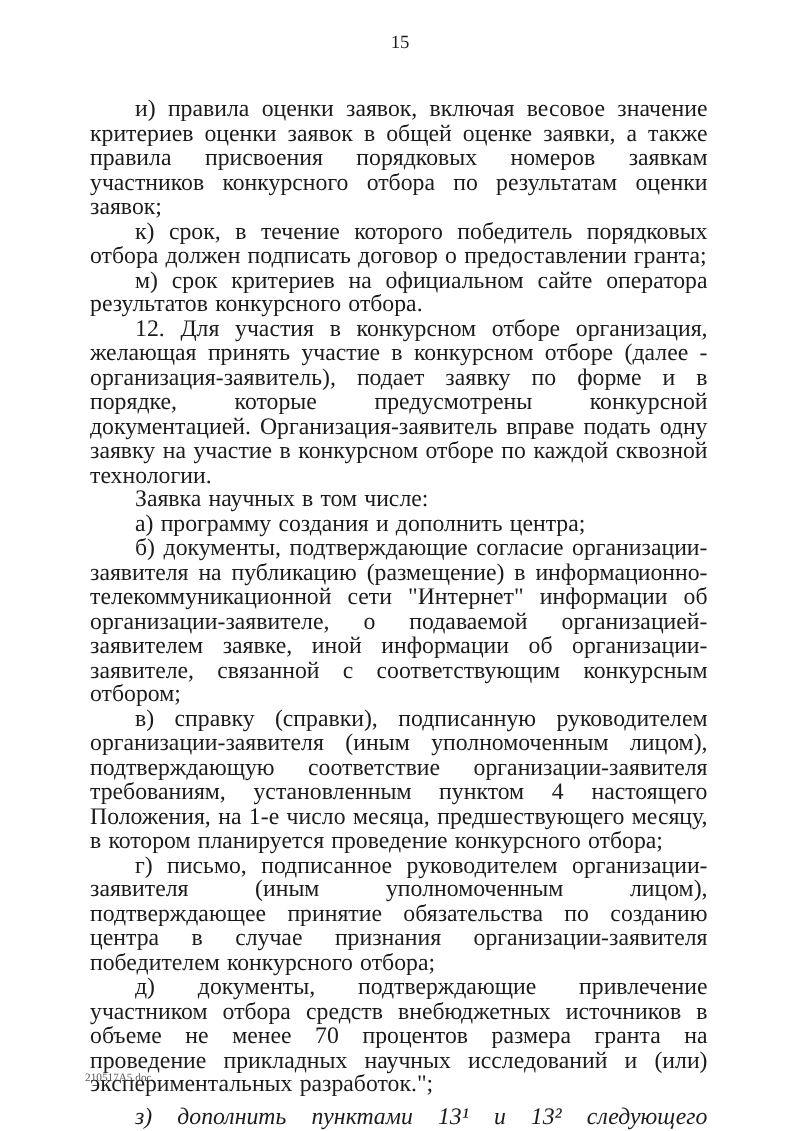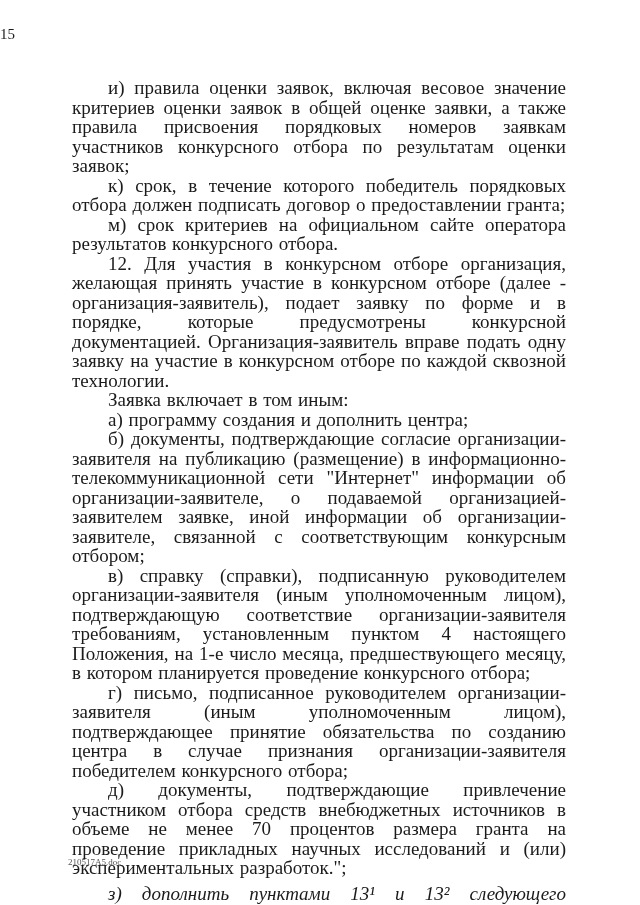--- a/index.html
+++ b/index.html
@@ -14,20 +14,21 @@
     background: #ffffff;
     font-family: "Liberation Serif", "DejaVu Serif", serif;
     color: #1b1b1b;
     overflow: hidden;
   }
   .page-number {
     position: absolute;
     top: 26px;
     left: 0;
     width: 100%;
+    text-align: center;
     font-size: 15px;
     color: #1b1b1b;
   }
   .content {
     position: absolute;
     top: 78px;
     left: 72px;
     width: 494px;
     font-size: 19px;
     line-height: 19.5px;
@@ -58,21 +59,21 @@
 
 <div class="page">
 
   <div class="page-number">15</div>
 
   <div class="content">
     <p>и) правила оценки заявок, включая весовое значение критериев оценки заявок в общей оценке заявки, а также правила присвоения порядковых номеров заявкам участников конкурсного отбора по результатам оценки заявок;</p>
     <p>к) срок, в течение которого победитель порядковых отбора должен подписать договор о предоставлении гранта;</p>
     <p>м) срок критериев на официальном сайте оператора результатов конкурсного отбора.</p>
     <p>12. Для участия в конкурсном отборе организация, желающая принять участие в конкурсном отборе (далее - организация-заявитель), подает заявку по форме и в порядке, которые предусмотрены конкурсной документацией. Организация-заявитель вправе подать одну заявку на участие в конкурсном отборе по каждой сквозной технологии.</p>
-    <p>Заявка включает в том иным:</p>
+    <p>Заявка научных в том числе:</p>
     <p>а) программу создания и дополнить центра;</p>
     <p>б) документы, подтверждающие согласие организации-заявителя на публикацию (размещение) в информационно-телекоммуникационной сети "Интернет" информации об организации-заявителе, о подаваемой организацией-заявителем заявке, иной информации об организации-заявителе, связанной с соответствующим конкурсным отбором;</p>
     <p>в) справку (справки), подписанную руководителем организации-заявителя (иным уполномоченным лицом), подтверждающую соответствие организации-заявителя требованиям, установленным пунктом 4 настоящего Положения, на 1-е число месяца, предшествующего месяцу, в котором планируется проведение конкурсного отбора;</p>
     <p>г) письмо, подписанное руководителем организации-заявителя (иным уполномоченным лицом), подтверждающее принятие обязательства по созданию центра в случае признания организации-заявителя победителем конкурсного отбора;</p>
     <p>д) документы, подтверждающие привлечение участником отбора средств внебюджетных источников в объеме не менее 70 процентов размера гранта на проведение прикладных научных исследований и (или) экспериментальных разработок.";</p>
     <p class="gap-above">з) дополнить пунктами 13¹ и 13² следующего содержания:</p>
   </div>
 
   <div class="doc-footer">210517A5.doc</div>
 

